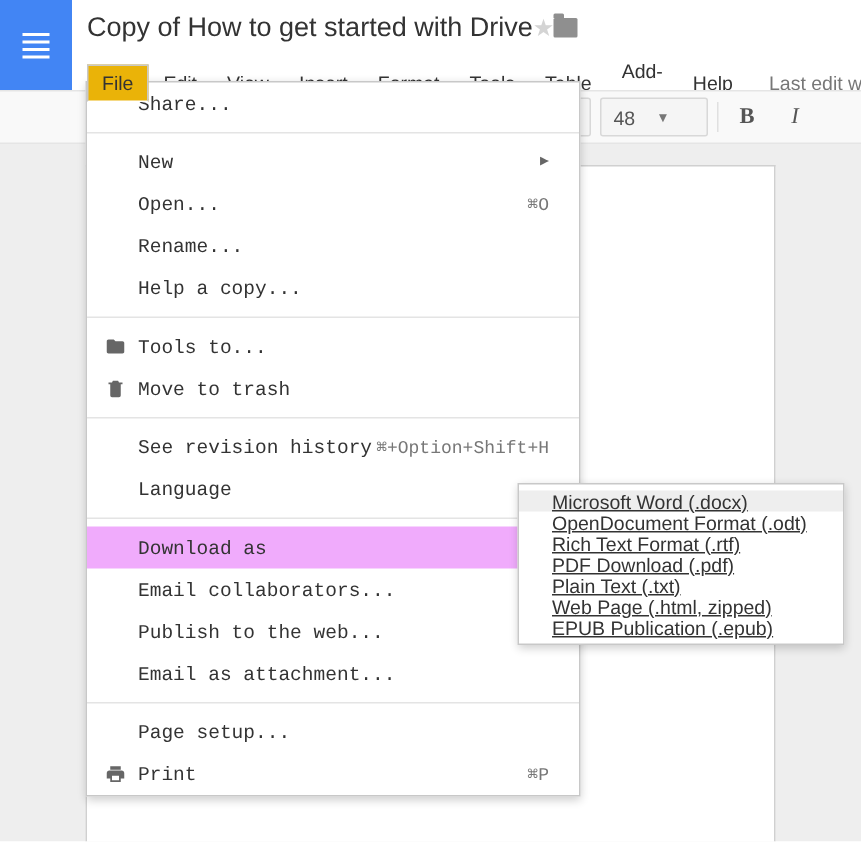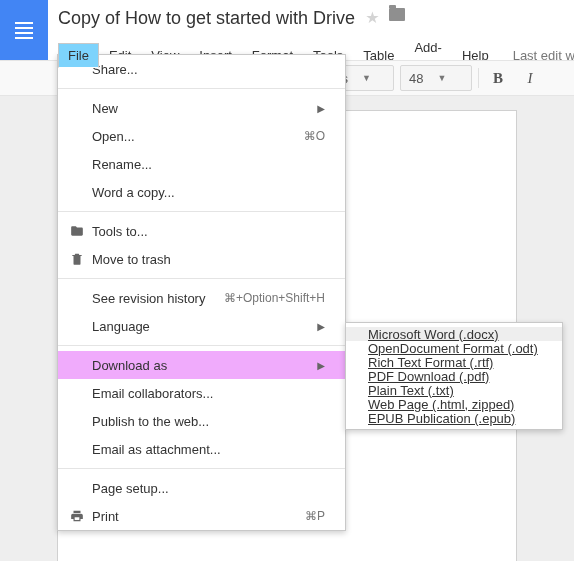--- a/index.html
+++ b/index.html
@@ -39,21 +39,21 @@
     background: #fff;
     display: block;
   }
   .title-area {
     padding: 8px 0 0 10px;
     flex: 1;
     min-width: 0;
   }
   .doc-title-row {
     display: flex;
-    gap: 10px;
+    align-items: center;
   }
   .doc-title {
     font-size: 18px;
     color: #333;
     white-space: nowrap;
   }
   .star {
     color: #d4d4d4;
     font-size: 16px;
   }
@@ -81,21 +81,21 @@
   .menubar-item {
     padding: 4px 9px;
     color: #333;
     cursor: pointer;
     font-size: 13px;
     border: 1px solid transparent;
   }
   .menubar-item.open {
     border: 1px solid #c8c8c8;
     border-bottom: 1px solid #fff;
-    background: #7dd3fc;
+    background: #eab308;
     position: relative;
     z-index: 30;
   }
   .last-edit {
     color: #777;
     font-size: 13px;
     margin-left: 14px;
     white-space: nowrap;
   }
   .toolbar {
@@ -150,21 +150,22 @@
     background: #fff;
     border: 1px solid #c8c8c8;
     box-shadow: 0 2px 6px rgba(0,0,0,0.2);
     z-index: 25;
     font-size: 13px;
     color: #333;
   }
   .file-menu {
     top: 54px;
     left: 57px;
-    width: 289px;
+    width: 330px;
+    font-family: Liberation Mono, monospace;
   }
   .menu-row {
     display: flex;
     align-items: center;
     height: 28px;
     padding: 0 20px 0 8px;
     cursor: default;
   }
   .menu-row .micon {
     width: 22px;
@@ -264,21 +265,21 @@
     <span class="micon"></span>
       <span class="mlabel">Open...</span>
     <span class="mshort">⌘O</span>
   </div>
   <div class="menu-row">
     <span class="micon"></span>
       <span class="mlabel">Rename...</span>
   </div>
   <div class="menu-row">
     <span class="micon"></span>
-      <span class="mlabel">Word a copy...</span>
+      <span class="mlabel">Help a copy...</span>
   </div>
   <div class="menu-sep"></div>
   <div class="menu-row">
     <span class="micon">
       <svg class="icon-folder-move" viewBox="0 0 24 24" fill="#666">
           <path d="M10 4H4c-1.1 0-2 .9-2 2v12c0 1.1.9 2 2 2h16c1.1 0 2-.9 2-2V8c0-1.1-.9-2-2-2h-8l-2-2z"></path>
         </svg>
     </span>
       <span class="mlabel">Tools to...</span>
   </div>

